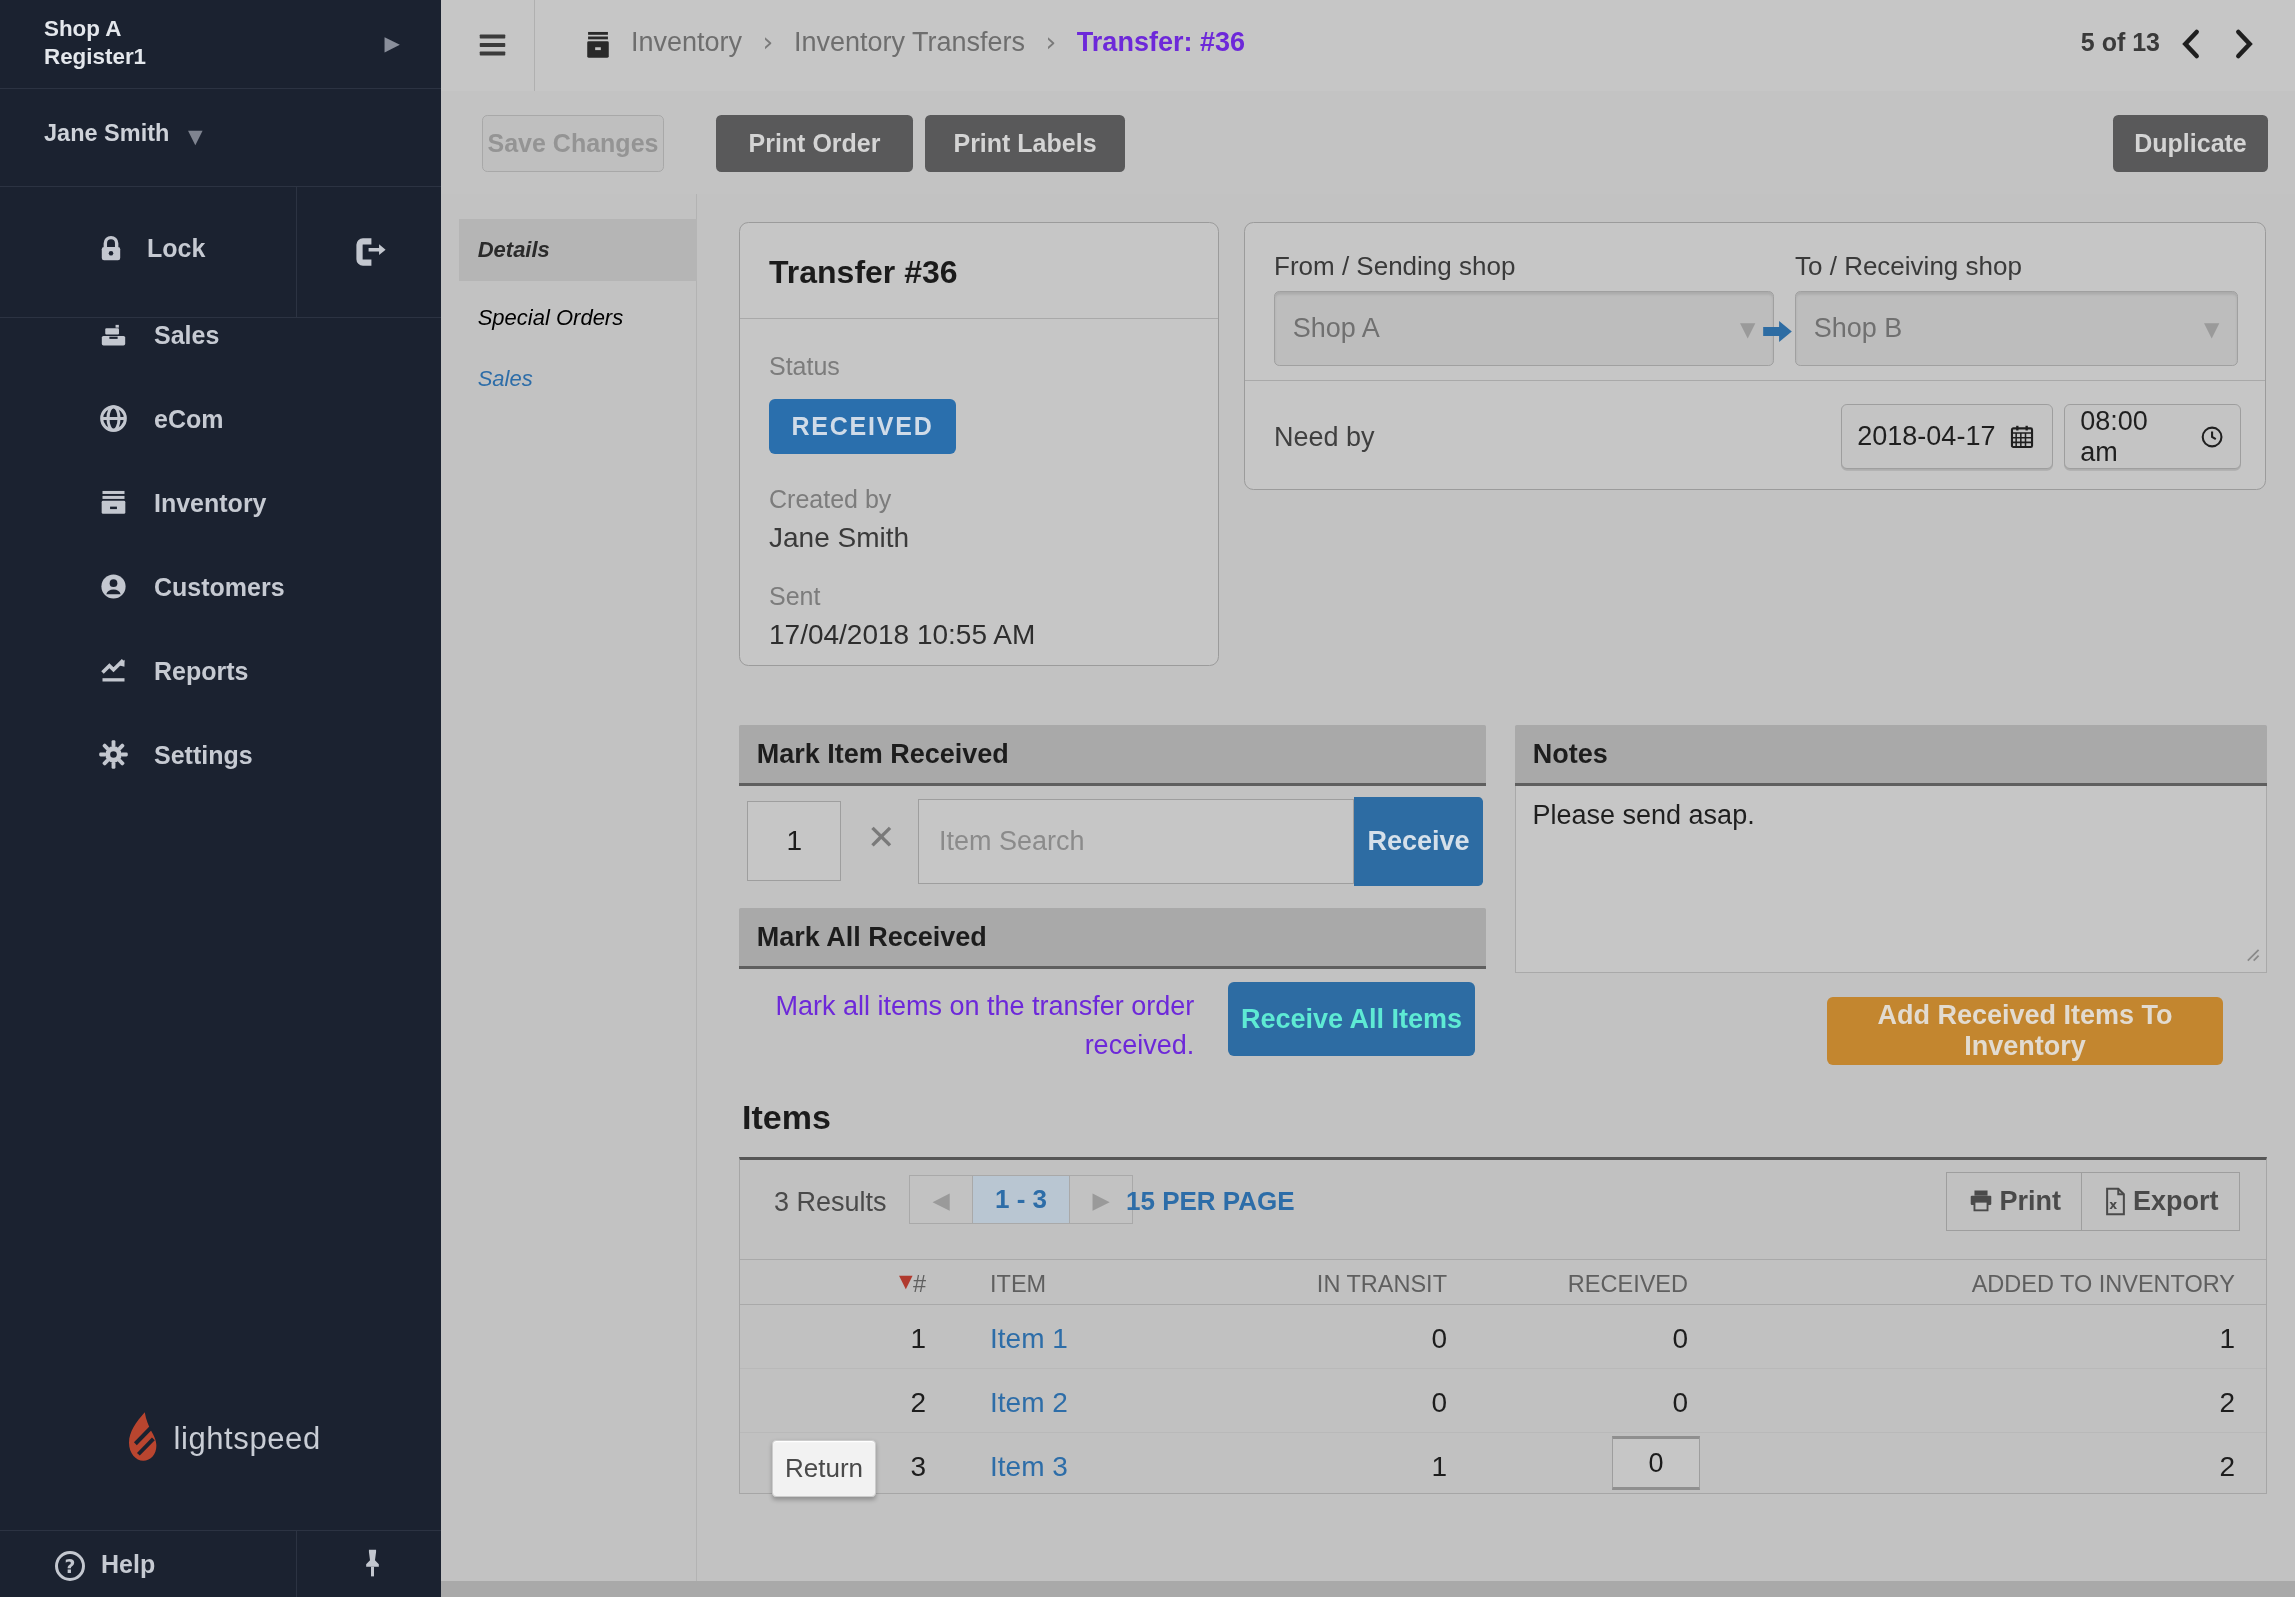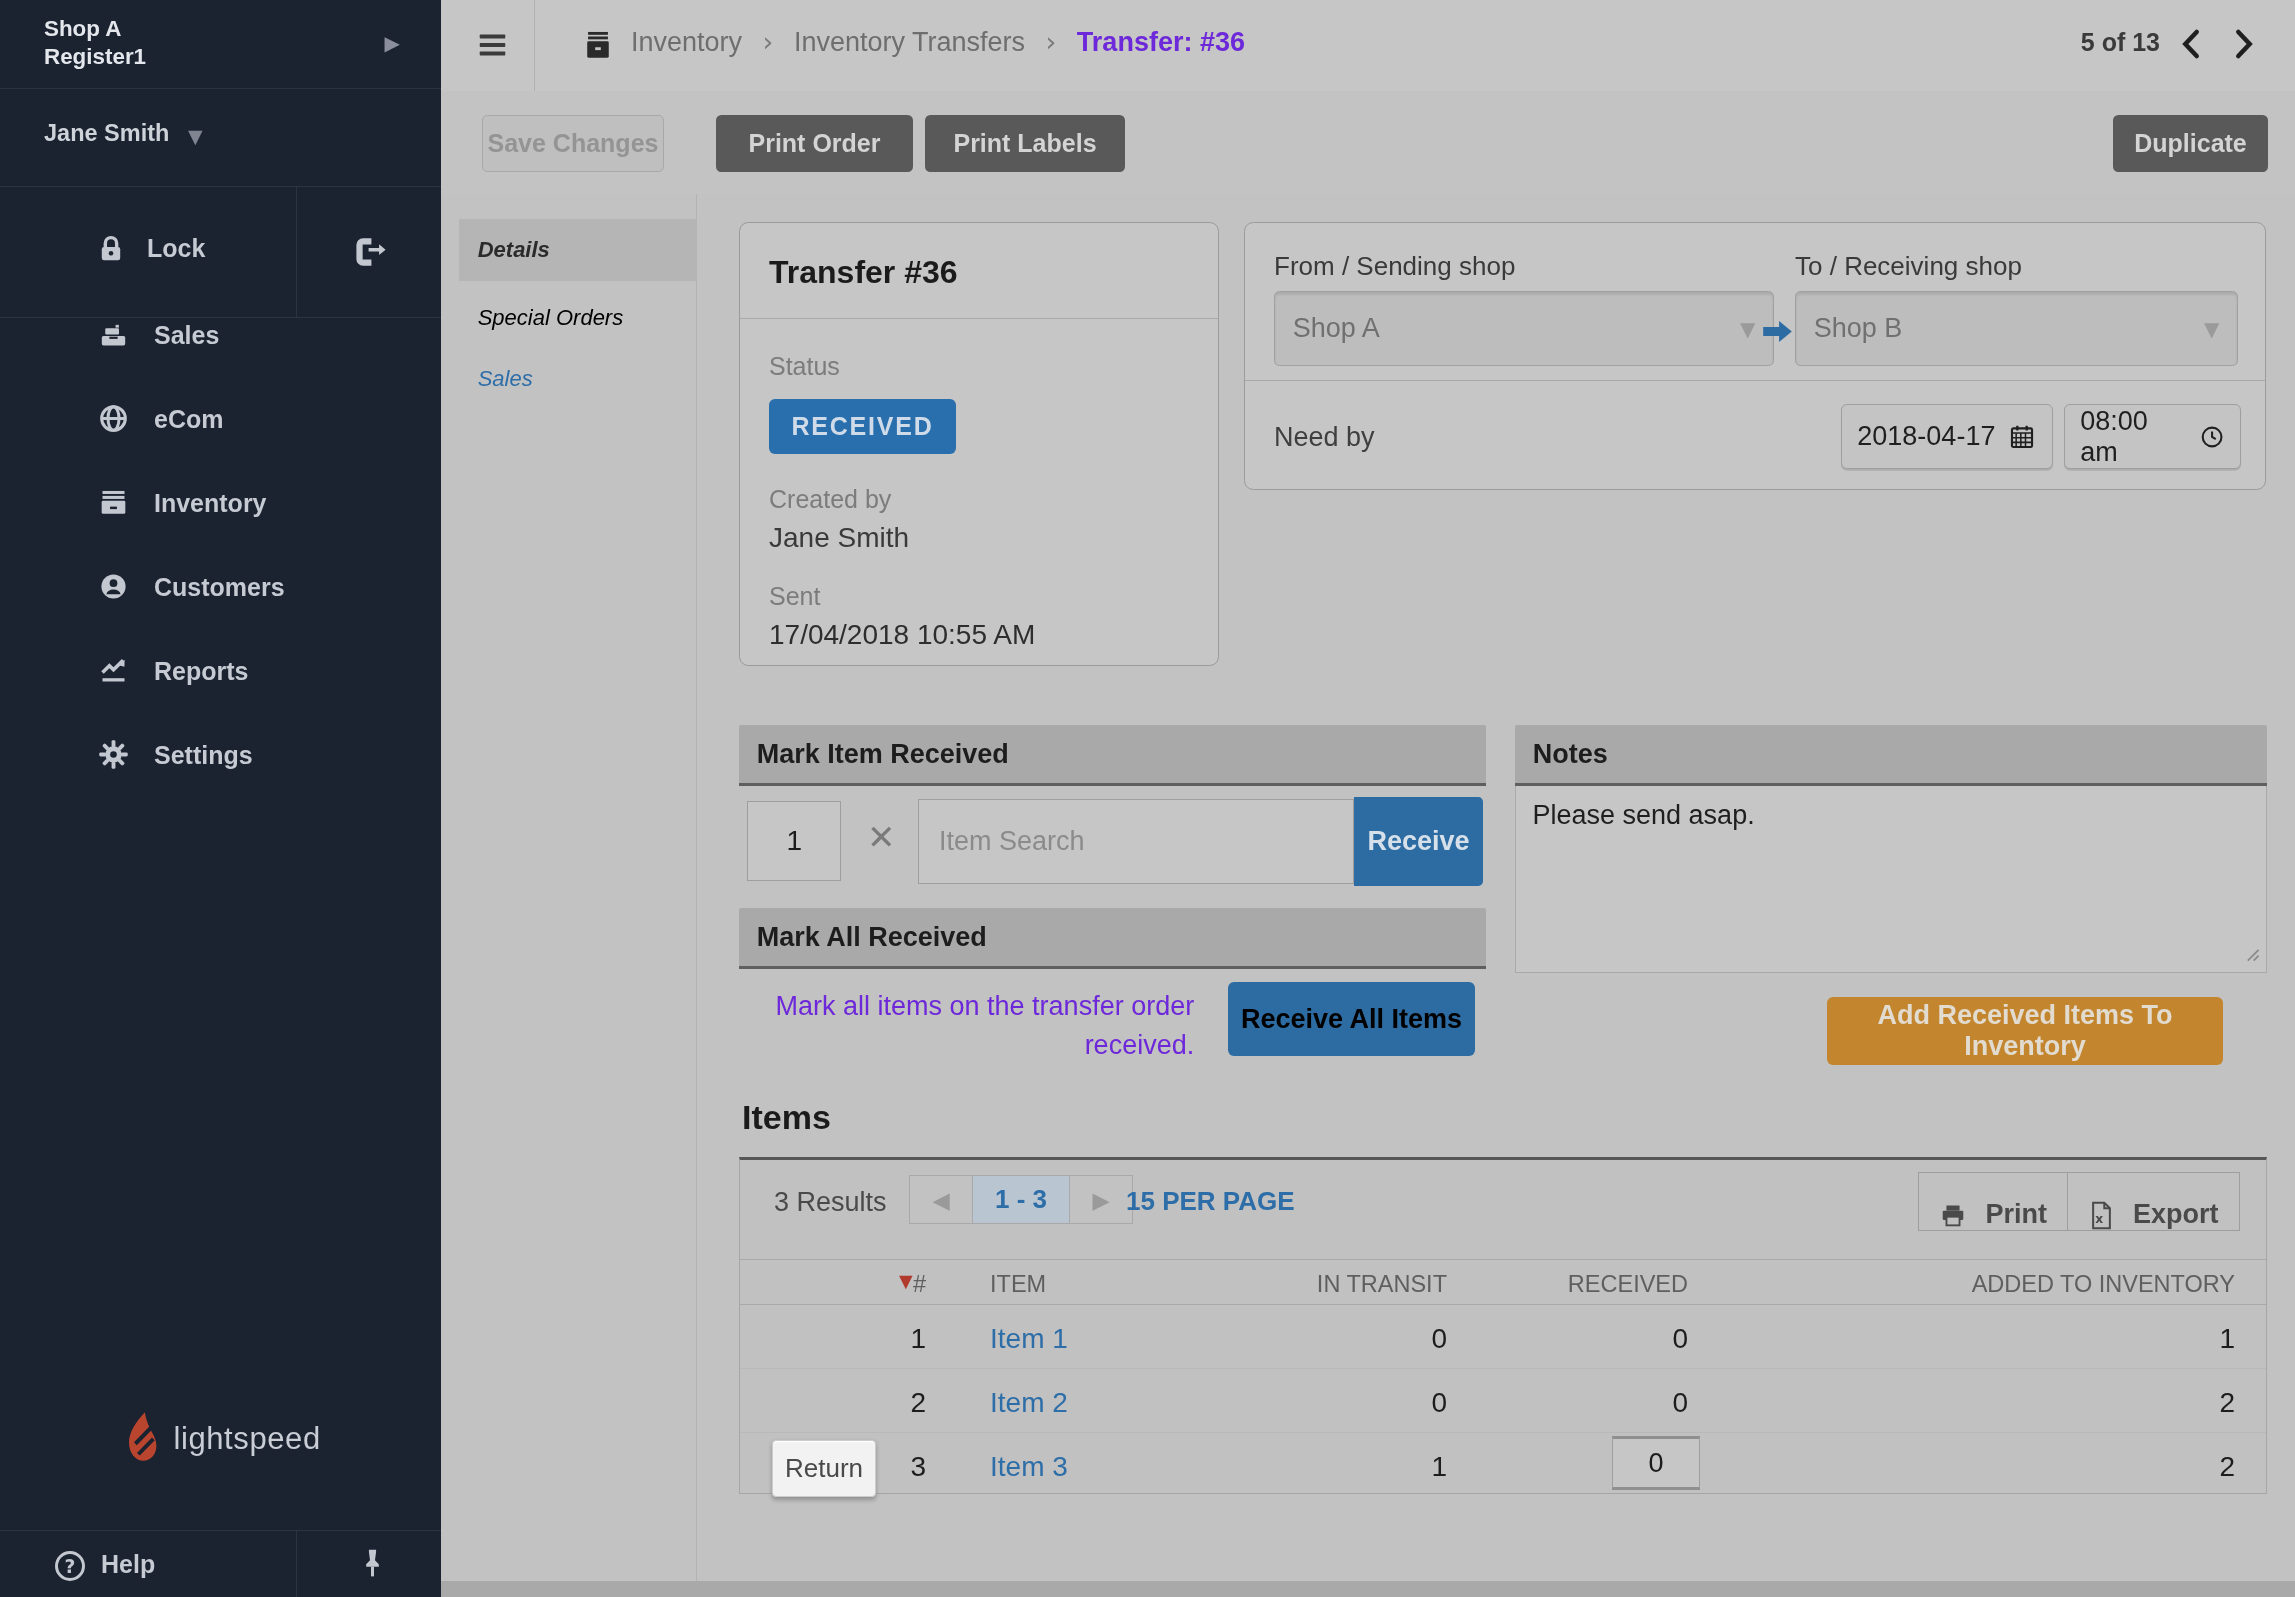--- a/index.html
+++ b/index.html
@@ -98,41 +98,41 @@
   #mark-item { position:absolute; left:298px; top:531px; width:747px; }
   #mi-body { position:relative; height:114px; }
   #mi-qty { position:absolute; left:8.2px; top:15.3px; width:94px; height:80px; background:#c6c6c6; border:1.8px solid #9e9e9e; text-align:center; font-size:28px; color:#1b1b1b; font-family:inherit; }
   #mi-x { position:absolute; left:128px; top:31px; color:#7a7a7a; font-size:34px; font-weight:bold; cursor:pointer; }
   #mi-search { position:absolute; left:179px; top:13px; width:436px; height:85px; background:#c6c6c6; border:1.8px solid #9e9e9e; font-size:27px; color:#555; padding-left:20px; font-family:inherit; }
   #mi-search::placeholder { color:#8b8b8b; opacity:1; }
   #mi-receive { position:absolute; left:615px; top:10.6px; width:129px; height:89px; background:#2d6ca3; color:#d5e0ea; border:none; border-radius:0 4.7px 4.7px 0; font-weight:bold; font-size:27px; cursor:pointer; font-family:inherit; }
   #mark-all { position:absolute; left:298px; top:714px; width:747px; }
   #ma-body { position:relative; height:100px; }
   #ma-text { position:absolute; left:8.2px; top:17.7px; font-size:27px; line-height:39px; color:#6d28d9; width:447px;text-align:right; }
-  #ma-btn { position:absolute; left:489px; top:13px; width:247px; height:74px; background:#2d6ca3; color:#000000; border:none; border-radius:5.9px; font-weight:bold; font-size:27px; cursor:pointer; font-family:inherit; }
+  #ma-btn { position:absolute; left:489px; top:13px; width:247px; height:74px; background:#2d6ca3; color:#5eead4; border:none; border-radius:5.9px; font-weight:bold; font-size:27px; cursor:pointer; font-family:inherit; }
 
   
   #notes { position:absolute; left:1074px; top:531px; width:752px; }
   #notes-area { position:relative; }
   #notes-ta { width:752px; height:187px; background:#c6c6c6; border:1.2px solid #a9a9a9; border-top:none; resize:none; font-size:27px; color:#1f1f1f; padding:14px 16.5px; font-family:inherit; }
   #notes-grip { position:absolute; right:4.7px; bottom:8.2px; }
 
   #btn-add-inv { position:absolute; left:1386px; top:803px; width:396px; height:68px; background:#c3862f; color:#e2dbd0; border:none; border-radius:5.9px; font-weight:bold; font-size:27px; cursor:pointer; font-family:inherit; }
 
   
   #items-title { position:absolute; left:301px; top:904px; font-size:34px; color:#1b1b1b; }
   #items-panel { position:absolute; left:298px; top:963px; width:1528px; height:337px; background:#c1c1c1; border:1.2px solid #a6a6a6; border-top:3.5px solid #565656; }
   #ip-toolbar { position:relative; height:80px; }
   #ip-results { position:absolute; left:34px; top:27px; font-size:27px; color:#4a4a4a; }
   #ip-pager { position:absolute; left:169px; top:15.3px; height:49px; display:flex; border:1.2px solid #a9a9a9; background:#c2c2c2; }
   .pg-cell { width:62px; display:flex; align-items:center; justify-content:center; font-size:22.4px; color:#9a9a9a; cursor:pointer; }
   #pg-range { width:98px; background:#b9c6d2; color:#2d6da8; font-weight:bold; font-size:26px; border-left:1.2px solid #a9a9a9; border-right:1.2px solid #a9a9a9; }
   #ip-perpage { position:absolute; left:386px; top:26px; font-weight:bold; font-size:26px; color:#2d6da8; cursor:pointer; }
   #ip-export-group { position:absolute; right:26.5px; top:11.8px; height:59px; display:flex; border:1.8px solid #9e9e9e; }
-  .tool-btn { display:flex; align-items:flex-end; gap:18px; padding:0 20px; font-weight:bold; font-size:27px; color:#4a4a4a; cursor:pointer; }
+  .tool-btn { display:flex; align-items:center; gap:4px; padding:0 20px; font-weight:bold; font-size:27px; color:#4a4a4a; cursor:pointer; }
   #btn-print-tbl { border-right:1.8px solid #9e9e9e; }
   #ip-header { position:absolute; left:0; top:99px; width:100%; height:46px; border-top:1.2px solid #a9a9a9; border-bottom:1.2px solid #a9a9a9; font-size:23.5px; color:#5f5f5f; }
   #ip-header .sort { position:absolute; left:159px; top:10.6px; color:#b03a2e; font-size:17.7px; }
   .c-num { position:absolute; left:0; width:186px; text-align:right; }
   .c-item { position:absolute; left:250px; }
   .c-transit { position:absolute; right:819px; }
   .c-rec { position:absolute; right:578px; }
   .c-added { position:absolute; right:31px; }
   #ip-header span { top:10.6px; }
   .irow { position:absolute; left:0; width:100%; height:63px; font-size:28px; color:#1d1d1d; }

